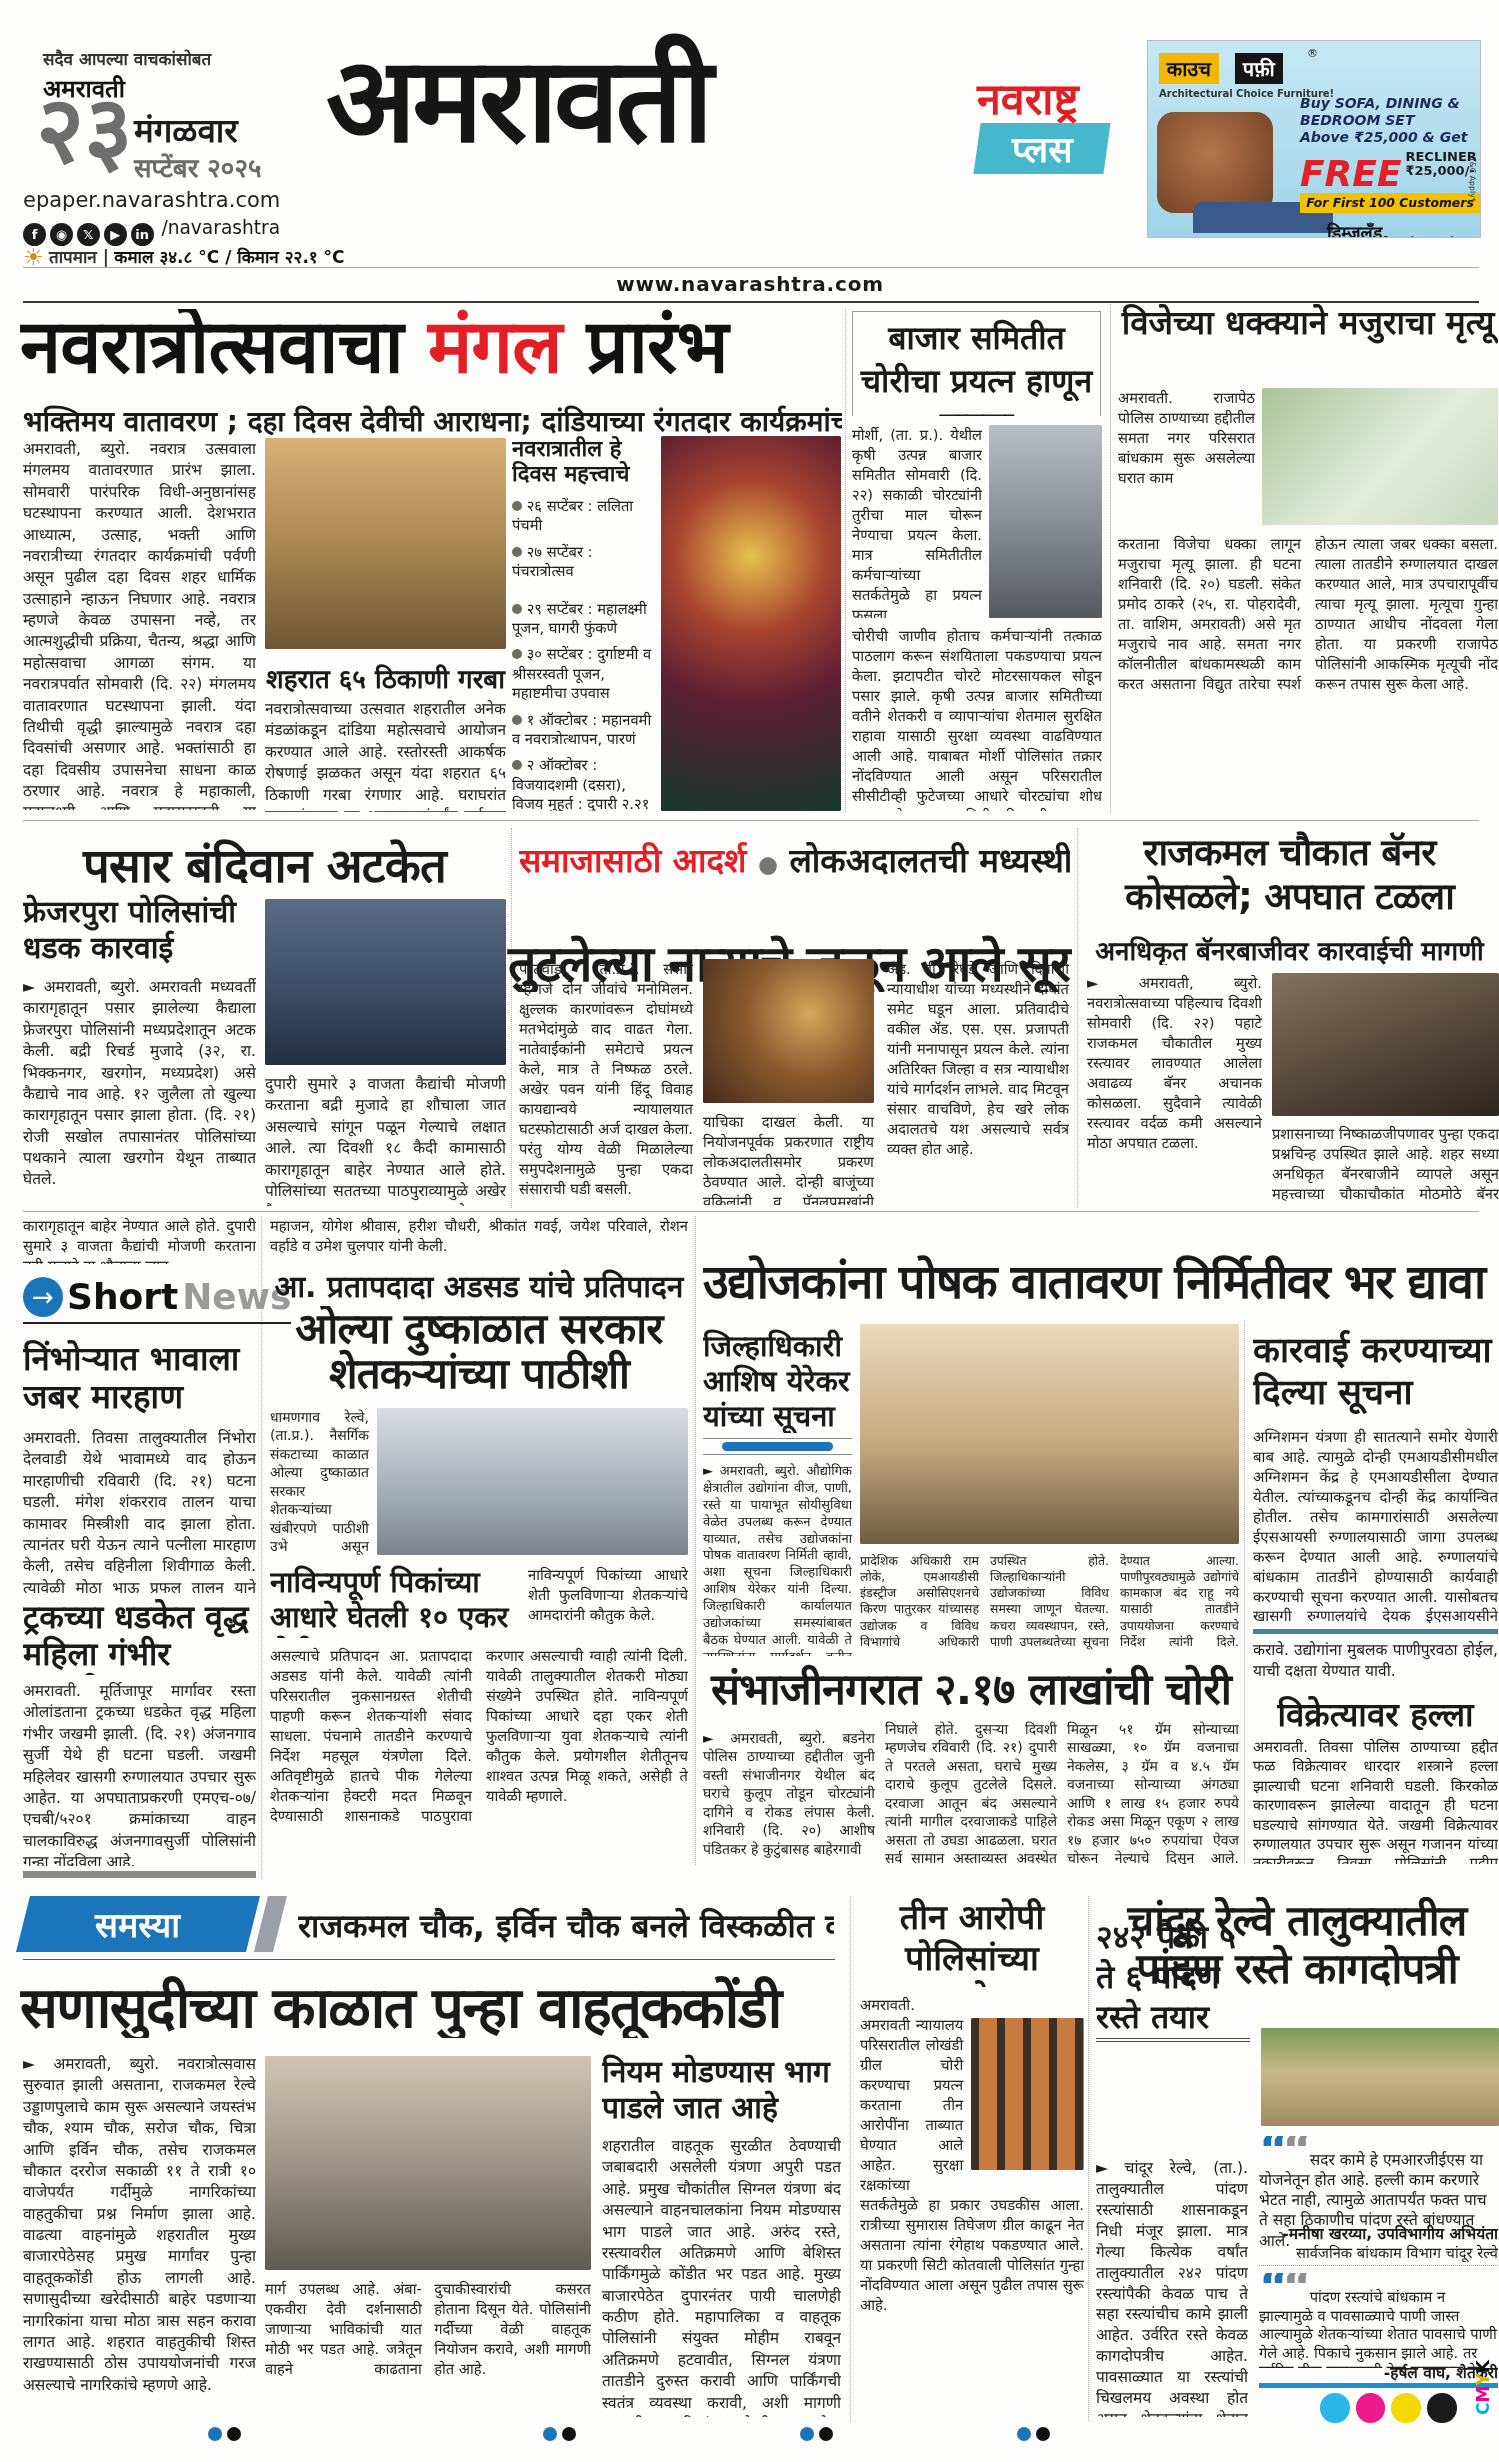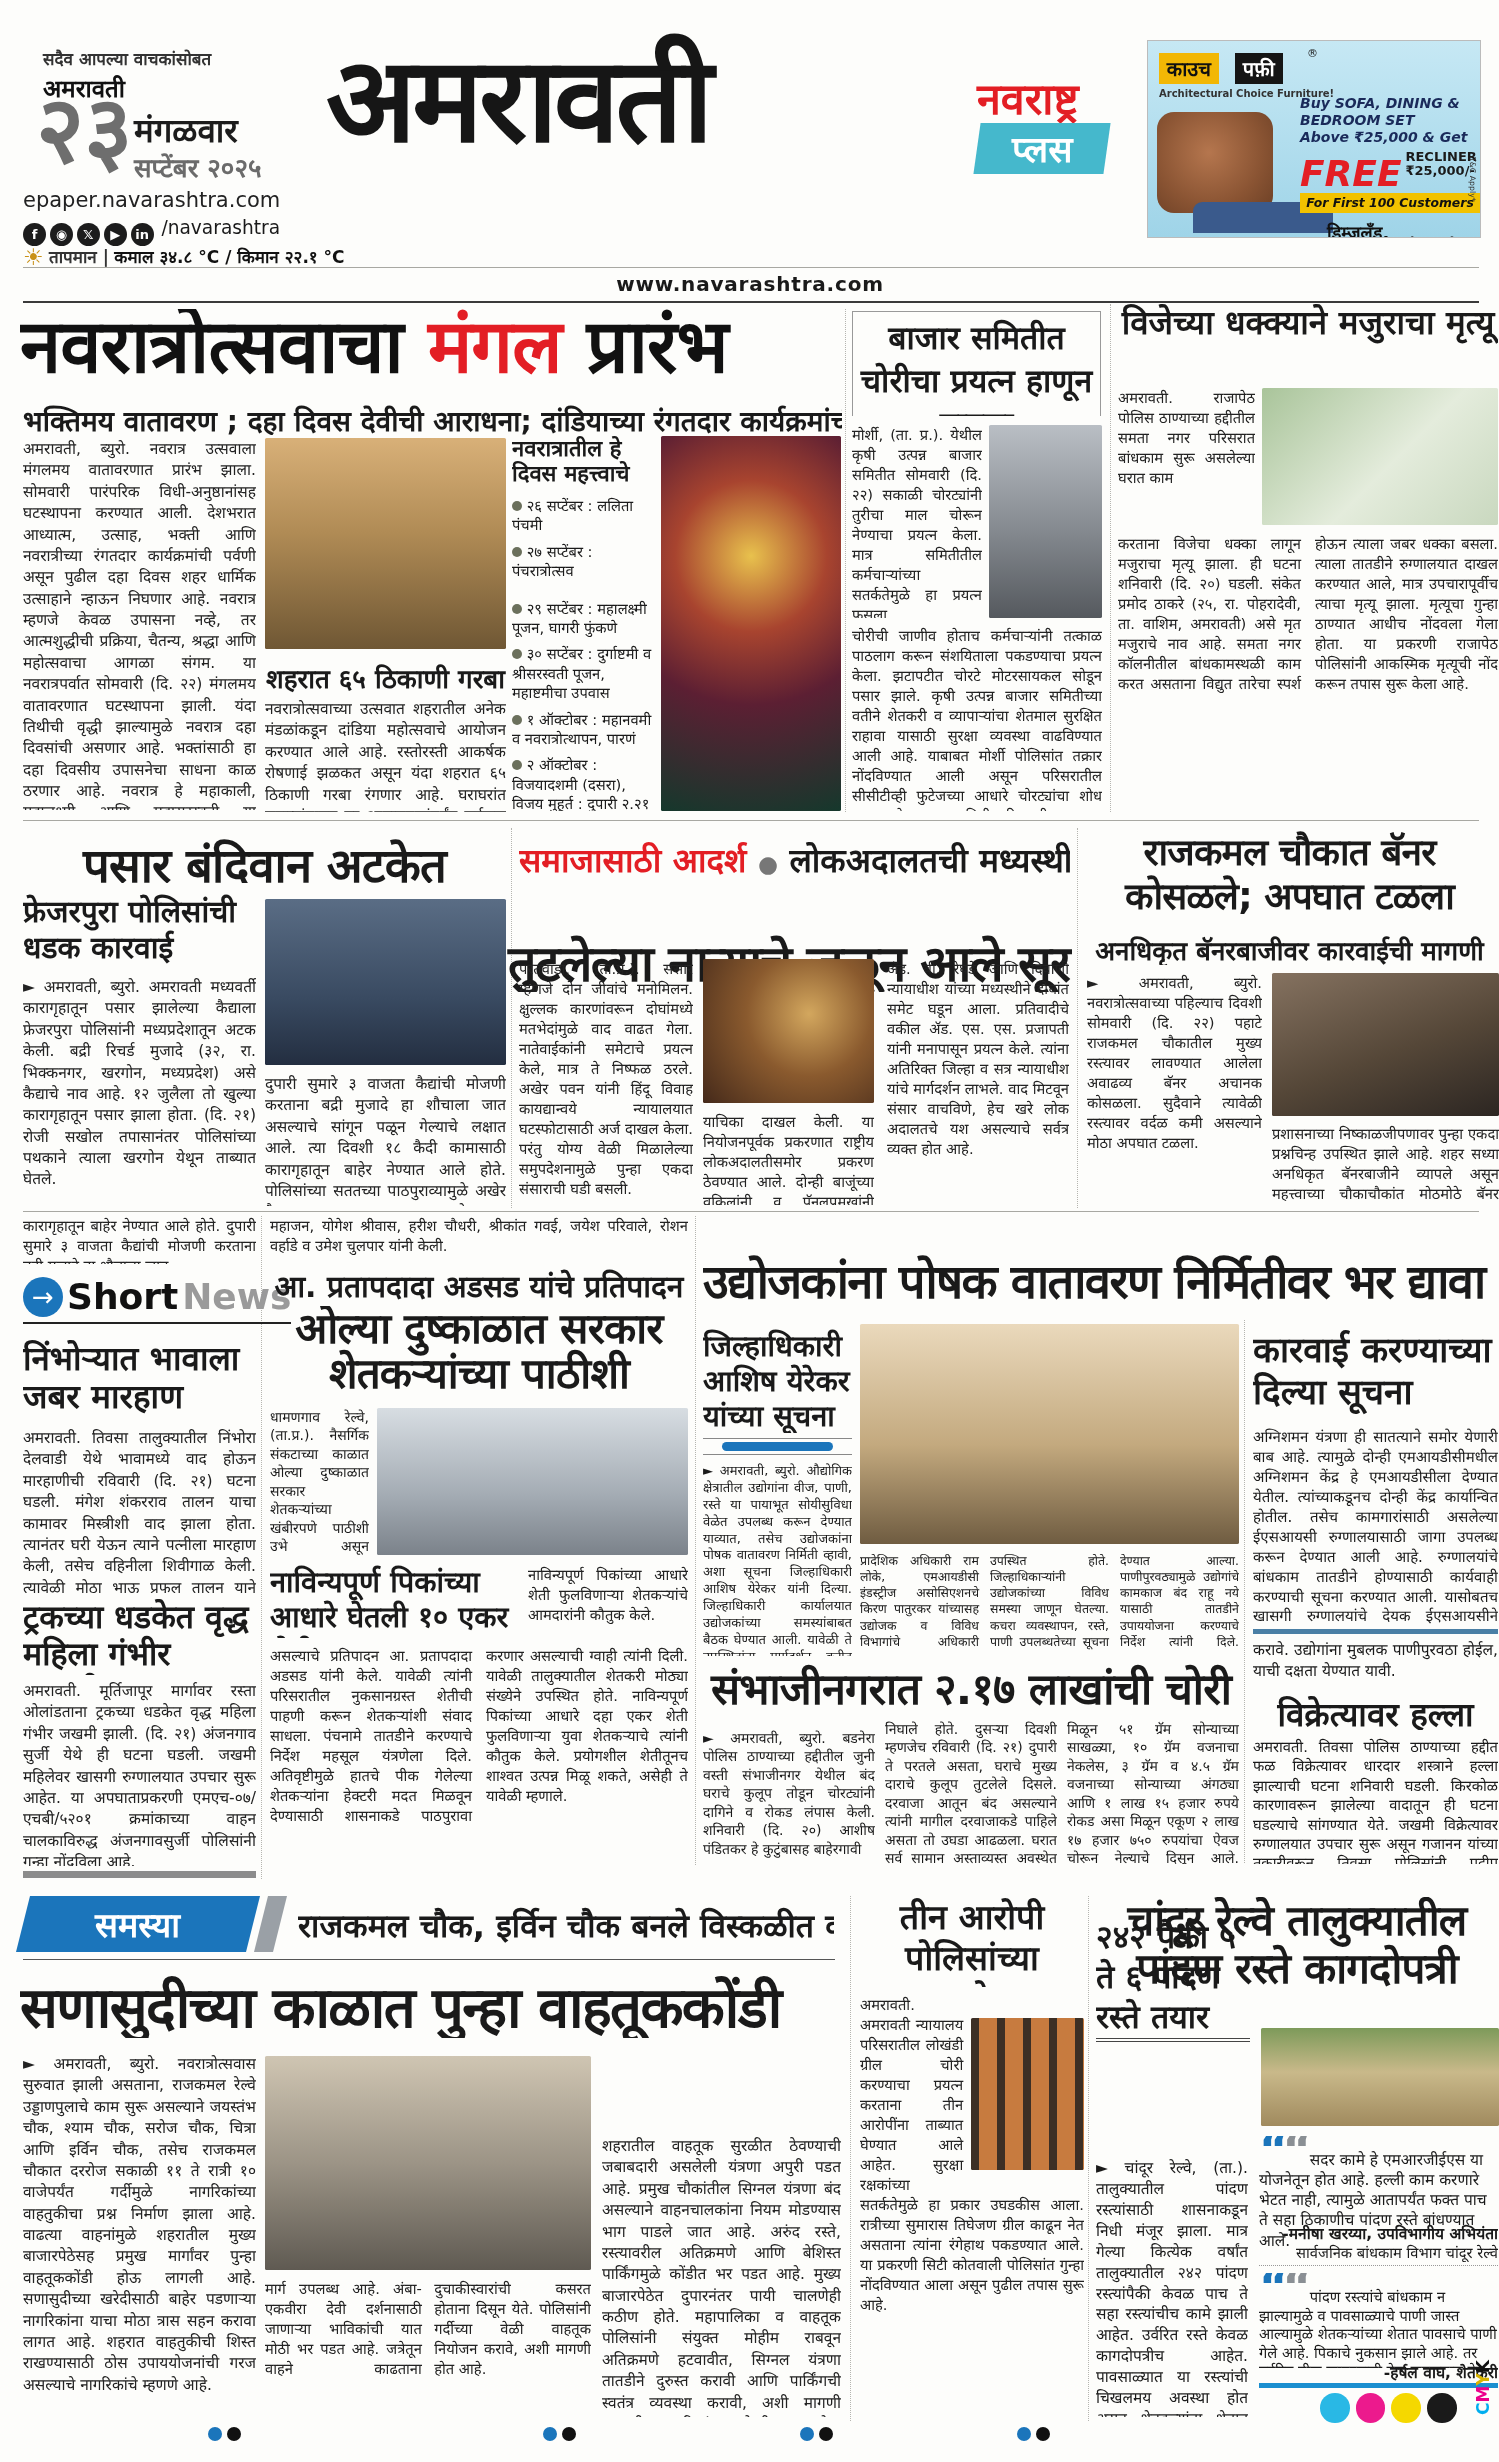--- a/index.html
+++ b/index.html
@@ -208,20 +208,21 @@
   <div class="abs kbox b" style="left:23px;top:1896px;width:230px;height:56px;font-size:34px;">
       <span>समस्या</span>
     </div>
   <div class="abs" style="left:261px;top:1896px;width:18.6px;height:56px;background:#9aa0a6;transform:skewX(-14deg);"></div>
   <div class="abs b ov" style="left:298px;top:1903px;width:536px;height:43px;font-size:32px;white-space:nowrap;">राजकमल चौक, इर्विन चौक बनले विस्कळीत वाहतुकीचे केंद्र</div>
   <div class="abs" style="left:23px;top:1959px;width:812px;border-top:1.6px solid #555;"></div>
   <div class="abs b ov" style="left:20px;top:1967px;width:823px;height:71px;font-size:56px;letter-spacing:-1.6px;white-space:nowrap;">सणासुदीच्या काळात पुन्हा वाहतूककोंडी</div>
   <div class="abs j ov body-txt" style="left:23px;top:2054px;width:233px;height:363px;">► अमरावती, ब्युरो. नवरात्रोत्सवास सुरुवात झाली असताना, राजकमल रेल्वे उड्डाणपुलाचे काम सुरू असल्याने जयस्तंभ चौक, श्याम चौक, सरोज चौक, चित्रा आणि इर्विन चौक, तसेच राजकमल चौकात दररोज सकाळी ११ ते रात्री १० वाजेपर्यंत गर्दीमुळे नागरिकांच्या वाहतुकीचा प्रश्न निर्माण झाला आहे. वाढत्या वाहनांमुळे शहरातील मुख्य बाजारपेठेसह प्रमुख मार्गांवर पुन्हा वाहतूककोंडी होऊ लागली आहे. सणासुदीच्या खरेदीसाठी बाहेर पडणाऱ्या नागरिकांना याचा मोठा त्रास सहन करावा लागत आहे. शहरात वाहतुकीची शिस्त राखण्यासाठी ठोस उपाययोजनांची गरज असल्याचे नागरिकांचे म्हणणे आहे.</div>
   <div class="abs ph ph-traffic" style="left:265px;top:2056px;width:326px;height:214px;"></div>
   <div class="abs j ov small-txt" style="left:265px;top:2279px;width:326px;height:138px;column-count:2;column-gap:12.4px;">मार्ग उपलब्ध आहे. अंबा-एकवीरा देवी दर्शनासाठी जाणाऱ्या भाविकांची यात मोठी भर पडत आहे. जत्रेतून वाहने काढताना दुचाकीस्वारांची कसरत होताना दिसून येते. पोलिसांनी गर्दीच्या वेळी वाहतूक नियोजन करावे, अशी मागणी होत आहे.</div>
+  <div class="abs b ov" style="left:602px;top:2054px;width:239px;height:75px;font-size:30px;line-height:1.2;">नियम मोडण्यास भाग पाडले जात आहे</div>
   <div class="abs j ov body-txt" style="left:602px;top:2136px;width:239px;height:281px;">शहरातील वाहतूक सुरळीत ठेवण्याची जबाबदारी असलेली यंत्रणा अपुरी पडत आहे. प्रमुख चौकांतील सिग्नल यंत्रणा बंद असल्याने वाहनचालकांना नियम मोडण्यास भाग पाडले जात आहे. अरुंद रस्ते, रस्त्यावरील अतिक्रमणे आणि बेशिस्त पार्किंगमुळे कोंडीत भर पडत आहे. मुख्य बाजारपेठेत दुपारनंतर पायी चालणेही कठीण होते. महापालिका व वाहतूक पोलिसांनी संयुक्त मोहीम राबवून अतिक्रमणे हटवावीत, सिग्नल यंत्रणा तातडीने दुरुस्त करावी आणि पार्किंगची स्वतंत्र व्यवस्था करावी, अशी मागणी व्यापारी व नागरिकांकडून केली जात आहे.</div>
 
   <div class="vrule" style="left:850px;top:1896px;height:525px;"></div>
 
   <div class="abs b c ov" style="left:860px;top:1897px;width:224px;height:90px;font-size:34px;line-height:1.2;">तीन आरोपी पोलिसांच्या अटकेत</div>
   <div class="abs ov" style="left:860px;top:1995px;width:224px;height:422px;">
     <div class="ph ph-jail" style="float:right;width:113px;height:152px;margin:23px 0 6.2px 7.8px;"></div>
     <div class="j small-txt">अमरावती. अमरावती न्यायालय परिसरातील लोखंडी ग्रील चोरी करण्याचा प्रयत्न करताना तीन आरोपींना ताब्यात घेण्यात आले आहेत. सुरक्षा रक्षकांच्या सतर्कतेमुळे हा प्रकार उघडकीस आला. रात्रीच्या सुमारास तिघेजण ग्रील काढून नेत असताना त्यांना रंगेहाथ पकडण्यात आले. या प्रकरणी सिटी कोतवाली पोलिसांत गुन्हा नोंदविण्यात आला असून पुढील तपास सुरू आहे.</div>
   </div>
 

